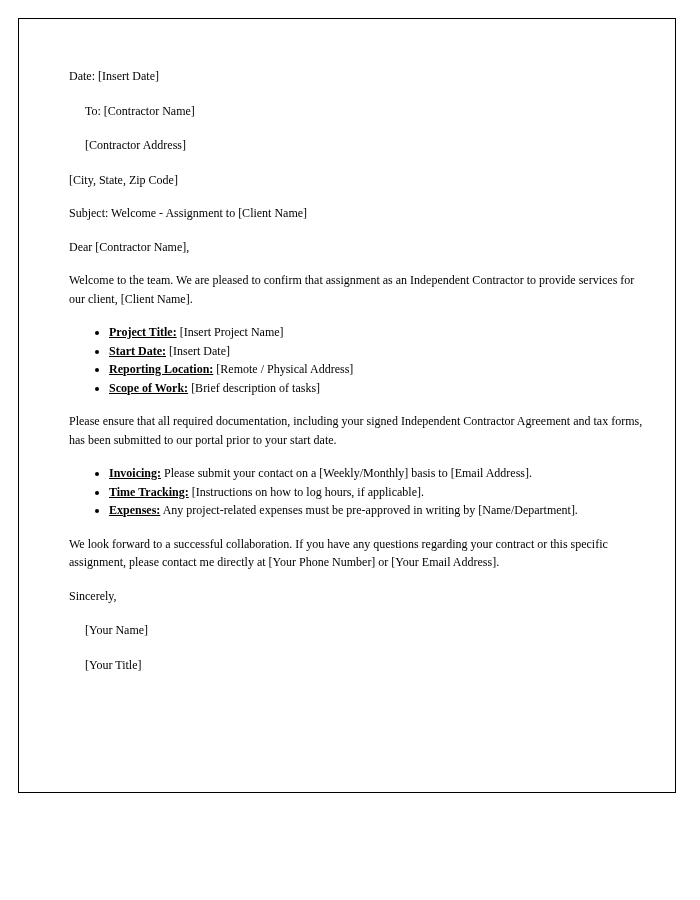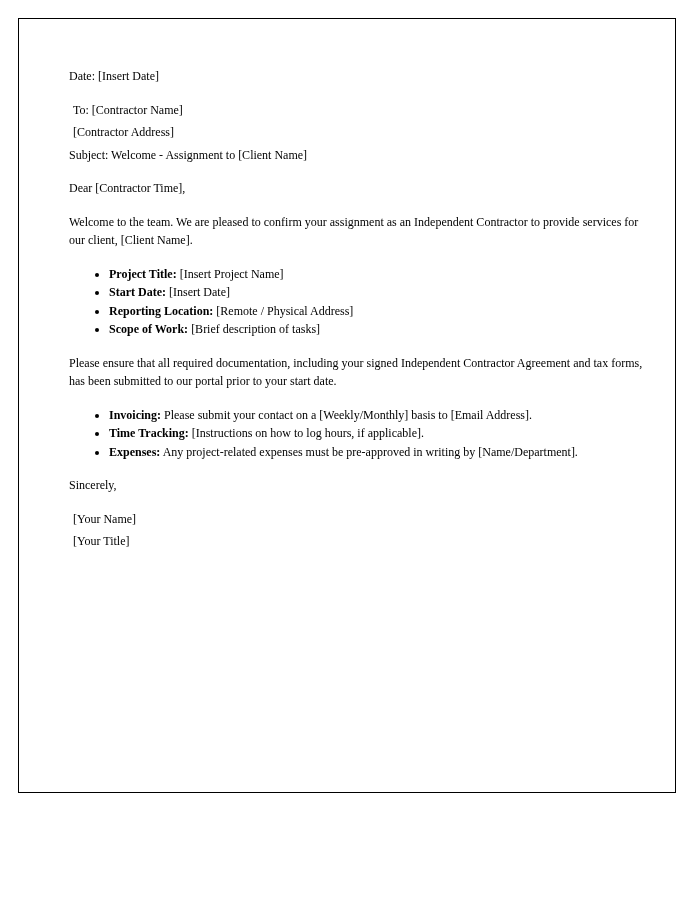--- a/index.html
+++ b/index.html
@@ -31,71 +31,73 @@
     left: 50px;
     top: 48px;
     width: 575px;
     font-size: 12px;
     line-height: 18.5px;
   }
   .content p {
     margin: 0 0 15px 0;
   }
   .content p.tight {
-    margin: 4px;
+    margin: 16px;
   }
   .content p.tight-last {
     margin: 0 0 15px 0;
   }
   ul.detail-list {
     margin: 0 0 15px 0;
     padding-left: 40px;
     list-style-type: disc;
   }
   ul.detail-list li {
     margin: 0;
     padding: 0;
   }
-  strong { font-weight: bold; }
+  strong { font-weight: bold; text-decoration: underline; }
 </style>
 </head>
 <body>
 
 <div class="page">
   <div class="frame">
     <div class="content">
 
       <p>Date: [Insert Date]</p>
 
       <p class="tight">To: [Contractor Name]</p>
       <p class="tight">[Contractor Address]</p>
+      <p class="tight-last">[City, State, Zip Code]</p>
 
       <p>Subject: Welcome - Assignment to [Client Name]</p>
 
-      <p>Dear [Contractor Time],</p>
+      <p>Dear [Contractor Name],</p>
 
-      <p>Welcome to the team. We are pleased to confirm your assignment as an Independent Contractor to provide services for our client, [Client Name].</p>
+      <p>Welcome to the team. We are pleased to confirm that assignment as an Independent Contractor to provide services for our client, [Client Name].</p>
 
 
       <ul class="detail-list">
         <li><strong>Project Title:</strong><span> [Insert Project Name]</span></li>
         <li><strong>Start Date:</strong><span> [Insert Date]</span></li>
         <li><strong>Reporting Location:</strong><span> [Remote / Physical Address]</span></li>
         <li><strong>Scope of Work:</strong><span> [Brief description of tasks]</span></li>
       </ul>
 
       <p>Please ensure that all required documentation, including your signed Independent Contractor Agreement and tax forms, has been submitted to our portal prior to your start date.</p>
 
 
       <ul class="detail-list">
         <li><strong>Invoicing:</strong><span> Please submit your contact on a [Weekly/Monthly] basis to [Email Address].</span></li>
         <li><strong>Time Tracking:</strong><span> [Instructions on how to log hours, if applicable].</span></li>
         <li><strong>Expenses:</strong><span> Any project-related expenses must be pre-approved in writing by [Name/Department].</span></li>
       </ul>
 
+      <p>We look forward to a successful collaboration. If you have any questions regarding your contract or this specific assignment, please contact me directly at [Your Phone Number] or [Your Email Address].</p>
 
       <p>Sincerely,</p>
 
       <p class="tight">[Your Name]</p>
       <p class="tight">[Your Title]</p>
 
     </div>
   </div>
 </div>
 

